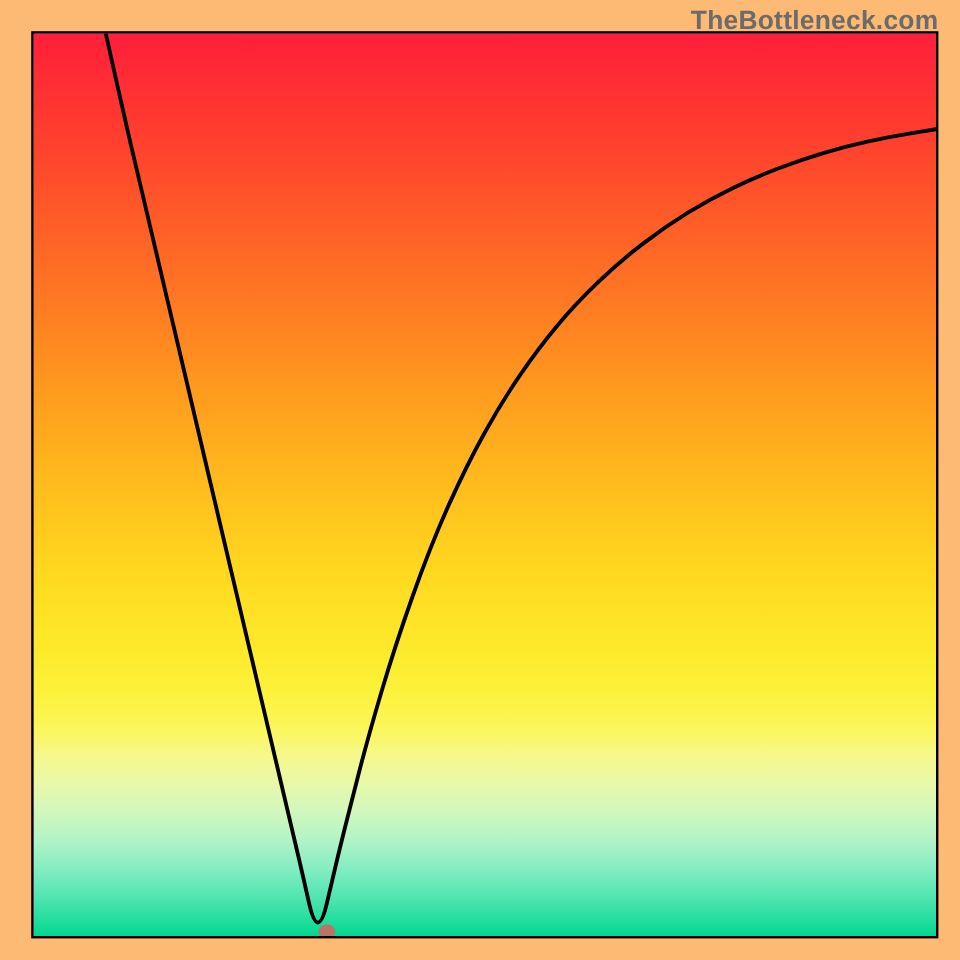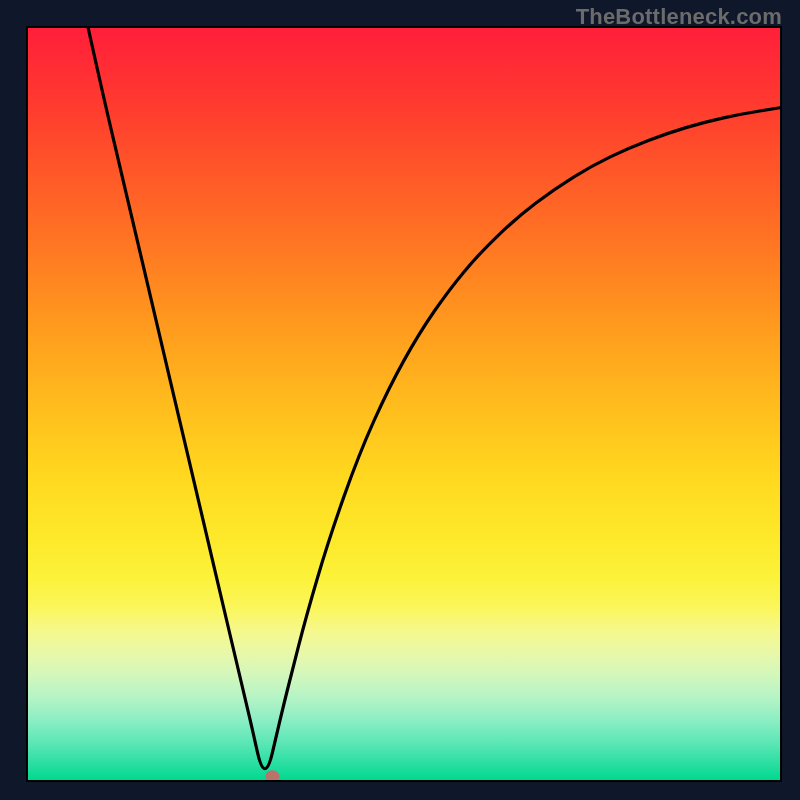--- a/index.html
+++ b/index.html
@@ -7,21 +7,21 @@
     padding: 0;
     width: 800px;
     height: 800px;
     background: #000;
     font-family: Arial, Helvetica, sans-serif;
   }
   .frame {
     position: relative;
     width: 800px;
     height: 800px;
-    background: #0f172a;
+    background: #fdba74;
   }
   .watermark {
     position: absolute;
     top: 4px;
     right: 18px;
     color: #6b6b6b;
     font-size: 22px;
     font-weight: 600;
     letter-spacing: 0.2px;
     user-select: none;

